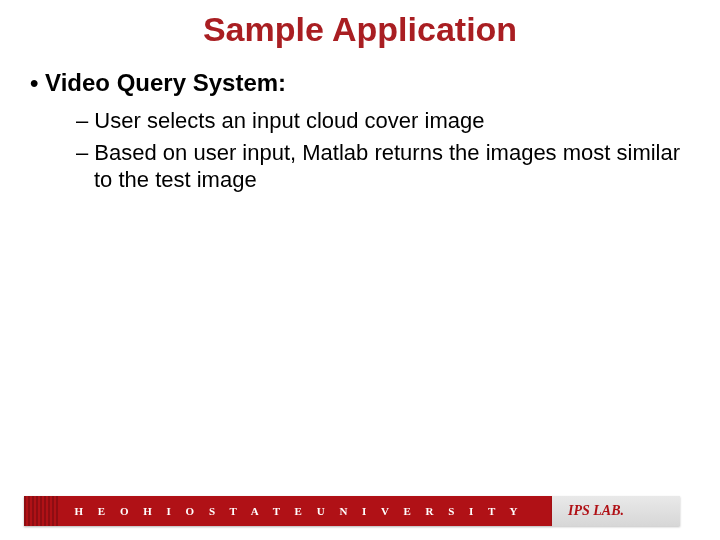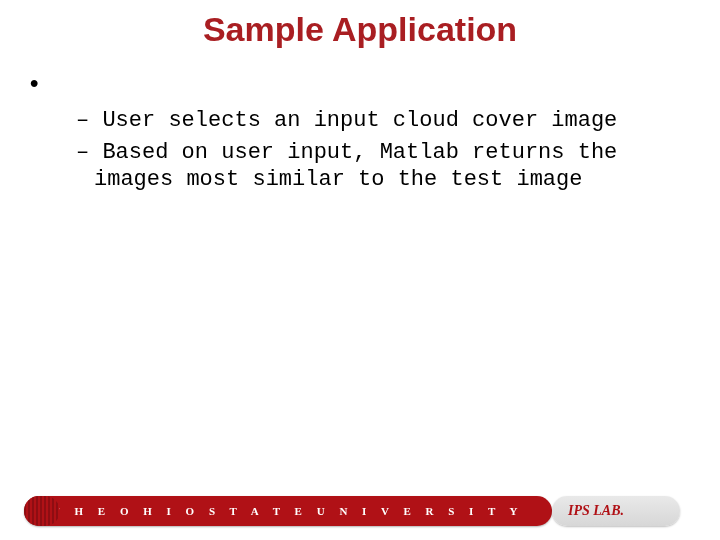--- a/index.html
+++ b/index.html
@@ -1,43 +1,44 @@
 <!DOCTYPE html>
 <html><head>
 <meta charset="utf-8">
 <style>
-  * { margin: 0; padding: 0; box-sizing: border-box; border-radius: 26px; }
+  * { margin: 0; padding: 0; box-sizing: border-box; }
   html, body { width: 720px; height: 540px; font-family: Arial, Helvetica, sans-serif; background: #fff; }
   .slide { width: 720px; height: 540px; position: relative; background: #fff; overflow: hidden; }
   .title { text-align: center; color: #a91e22; font-weight: bold; font-size: 34px; padding-top: 10px; }
   .content { padding: 20px 30px 0 30px; color: #000; }
   .L1 { list-style: none; }
   .L1 > li { font-size: 24px; font-weight: bold; margin-bottom: 14px; }
   .L1 > li::before { content: "• "; }
   .L1-text { }
   .L2 { list-style: none; padding-left: 46px; margin-top: 10px; }
-  .L2 > li { font-size: 22px; font-weight: normal; line-height: 1.25; margin-bottom: 4px; text-indent: -18px; padding-left: 18px; font-family: Liberation Mono, monospace; }
+  .L2 > li { font-size: 22px; font-weight: normal; line-height: 1.25; margin-bottom: 4px; text-indent: -18px; padding-left: 18px; }
   .L2 > li::before { content: "– "; }
   .footer { position: absolute; left: 0; bottom: 14px; width: 720px; height: 30px; }
   .footer-red { position: absolute; left: 24px; top: 0; width: 528px; height: 30px; background: #b01116; box-shadow: 0 1px 2px rgba(0,0,0,0.3); display: flex; align-items: center; justify-content: center; }
   .footer-red .left-block { position: absolute; left: 0; top: 0; width: 36px; height: 30px; background: repeating-linear-gradient(90deg, #8e0d12 0 2px, #b01116 2px 4px); }
   .footer-red .osu { color: #fff; font-size: 11px; letter-spacing: 6px; font-weight: bold; font-family: "Times New Roman", Times, serif; }
   .footer-grey { position: absolute; left: 552px; top: 0; width: 128px; height: 30px; background: linear-gradient(#e9e9e9, #d7d7d7); box-shadow: 0 1px 2px rgba(0,0,0,0.25); display: flex; align-items: center; padding-left: 16px; }
   .footer-grey .lab { color: #b01116; font-size: 14px; font-weight: bold; font-style: italic; font-family: "Times New Roman", Times, serif; }
 </style>
 </head>
 <body>
 
 <div class="slide">
 
   <div class="title">Sample Application</div>
 
   <div class="content">
     <ul class="L1">
       <li>
+        <span class="L1-text">Video Query System:</span>
         <ul class="L2">
           <li>User selects an input cloud cover image</li>
           <li>Based on user input, Matlab returns the images most similar to the test image</li>
         </ul>
       </li>
     </ul>
   </div>
 
   <div class="footer">
     <div class="footer-red">

